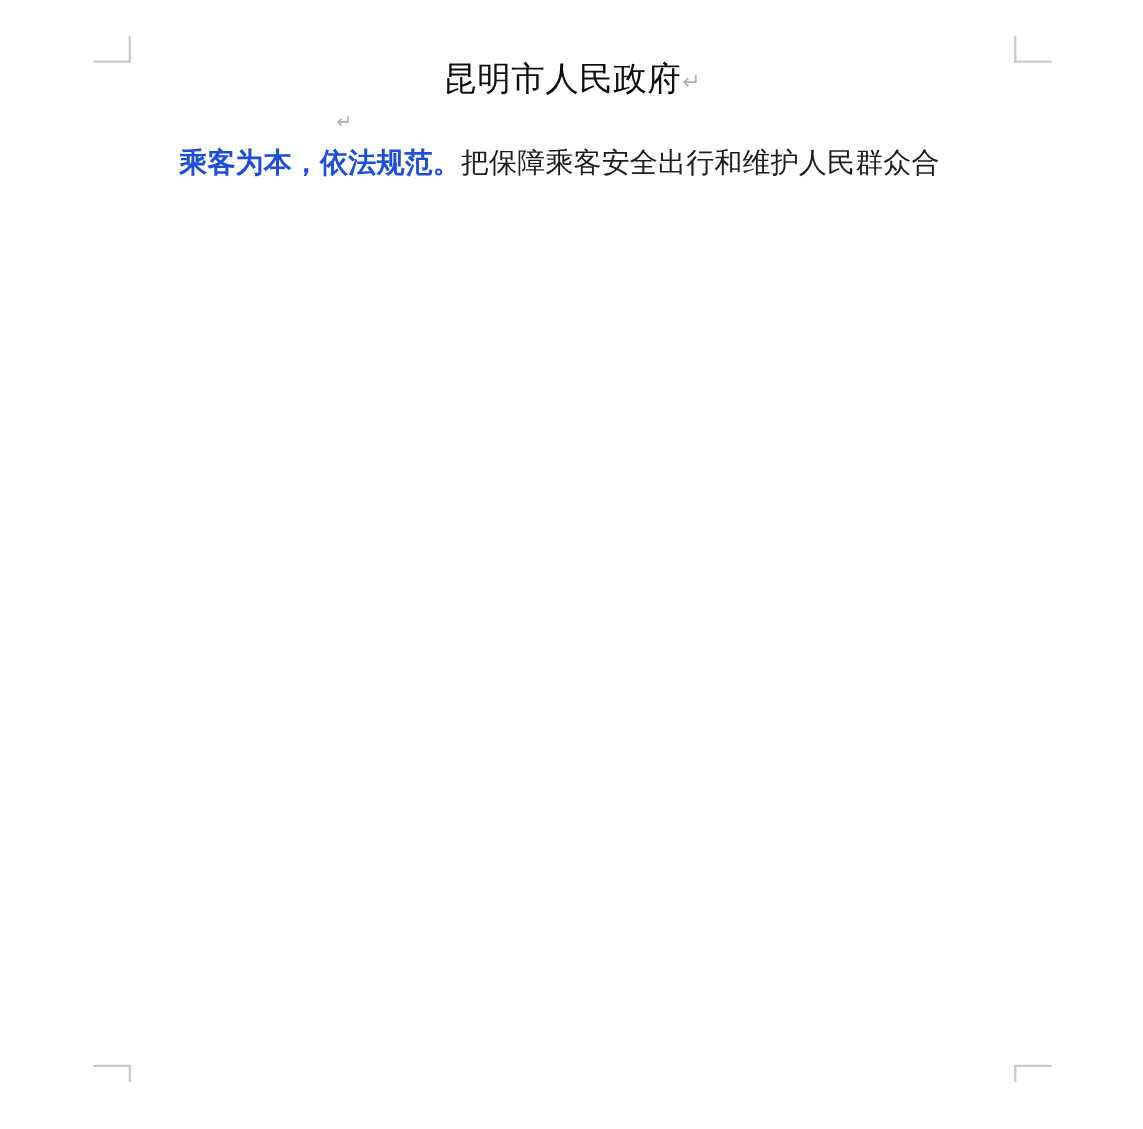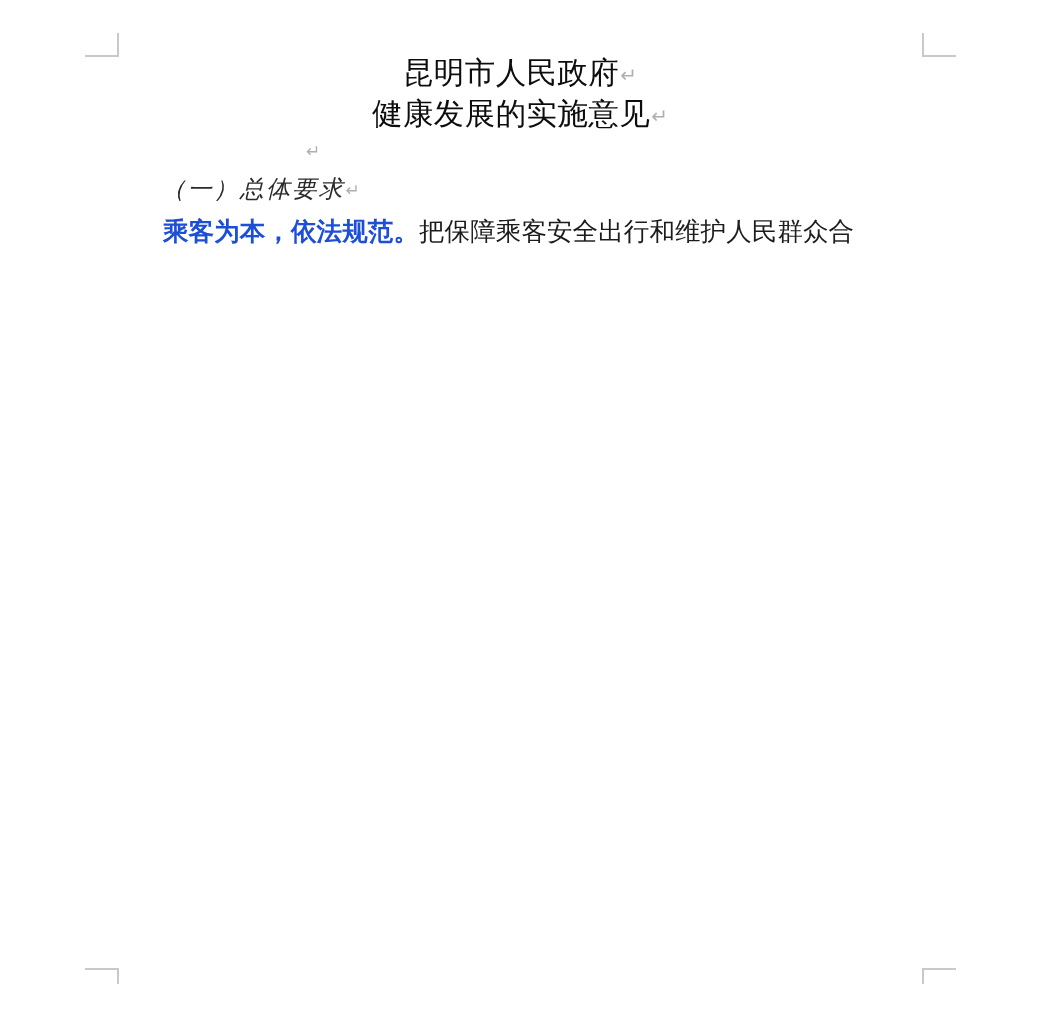--- a/index.html
+++ b/index.html
@@ -159,29 +159,27 @@
   </div>
   <div class="crop-mark cm-br">
     <i class="v"></i>
     <i class="h"></i>
   </div>
 
   <div class="content">
 
     <div class="doc-title">
       <span class="tline"><span>昆明市人民政府</span><span class="ret">↵</span></span>
-      <span class="tline"><span>健康发展的实施意见</span><span class="ret">↵</span></span>
     </div>
 
     <div class="empty-para">
       <span class="ret">↵</span>
     </div>
 
 
 
-    <p class="h2-cn"><span>（一）总体要求</span><span class="ret">↵</span></p>
 
 
 
     <p class="para"><span class="lead">乘客为本，依法规范。</span><span>把保障乘客安全出行和维护人民群众合</span></p>
 
   </div>
 </div>
 
 </body></html>

